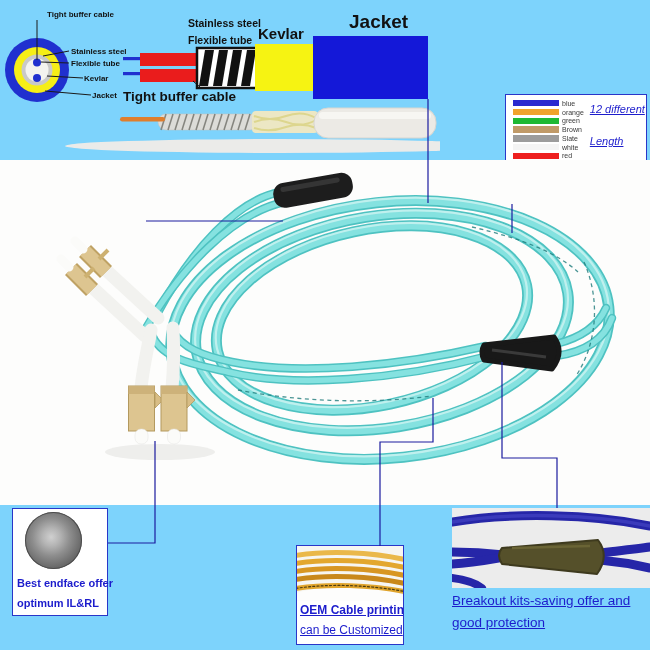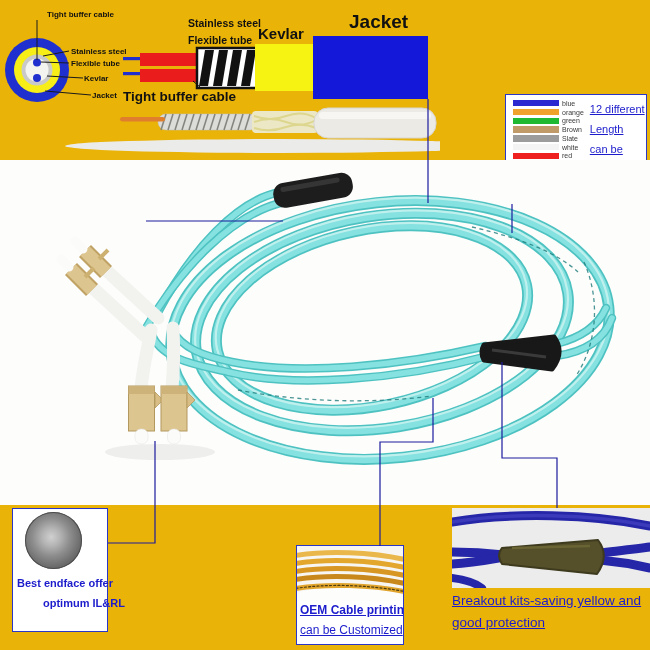--- a/index.html
+++ b/index.html
@@ -1,57 +1,57 @@
 <!DOCTYPE html>
 <html><head>
 <meta charset="utf-8">
 <style>
   html,body{margin:0;padding:0;background:#fff;font-family:"Liberation Sans",sans-serif;}
-  #stage{position:relative;width:650px;height:650px;background:#eab308;overflow:hidden;}
+  #stage{position:relative;width:650px;height:650px;background:#7dd3fc;overflow:hidden;}
   .abs{position:absolute;}
   .bluebox{border:1px solid #2936c8;background:#fff;box-sizing:border-box;}
   .note{color:#1c1ccc;}
   .u{text-decoration:underline;}
   svg{display:block;}
   svg text{font-family:"Liberation Sans",sans-serif;}
 
   
   #top-diagram{position:absolute;left:0;top:0;}
 
   
   #legend-box{left:505px;top:94px;width:142px;height:110px;display:flex;padding:5px 4px 3px 7px;}
   #legend-colors{display:flex;flex-direction:column;gap:2.2px;width:78px;}
   .legend-row{display:flex;align-items:center;height:6.6px;}
   .legend-swatch{width:46px;height:6.4px;flex:0 0 46px;}
   .legend-label{font-size:7px;line-height:7px;color:#3a3a3a;margin-left:3px;white-space:nowrap;}
   #legend-note{margin-left:6px;font-size:11px;color:#1c1ccc;padding-top:3px;}
-  #legend-note div{margin-bottom:8px;text-decoration:underline;white-space:nowrap;}
+  #legend-note div{margin-bottom:20px;text-decoration:underline;white-space:nowrap;font-style:italic;}
 
   
   #length-box{left:6px;top:189px;width:140px;height:33px;}
   .ruler{position:absolute;left:5px;top:2px;width:64px;height:13px;border:2px solid #b9b9b5;border-radius:5px;background:#fcfcfa;}
   .ruler::after{content:"";position:absolute;left:3px;top:0;right:3px;height:7px;
     background:repeating-linear-gradient(90deg,#b9b9b5 0 2px,transparent 2px 8px);}
   #length-text{position:absolute;left:5px;top:17px;font-size:11px;white-space:nowrap;}
 
   
   #main-photo{position:absolute;left:0;top:160px;}
   .co{fill:none;stroke:#4ec2c1;stroke-width:11;stroke-linecap:round;}
   .ci{fill:none;stroke:#85e2e0;stroke-width:7.5;stroke-linecap:round;}
   .ch{fill:none;stroke:#c9f2f0;stroke-width:2.2;stroke-linecap:round;opacity:.85;}
   .sleeve{fill:none;stroke:#f2f2ef;stroke-width:13;stroke-linecap:round;}
   .print{fill:none;stroke:#1e7a7a;stroke-width:1.3;stroke-dasharray:4 3.5;opacity:.8;}
 
   
-  #endface-box{left:12px;top:508px;width:96px;height:124px;}
+  #endface-box{left:12px;top:508px;width:96px;height:108px;}
   #endface-circle{position:absolute;left:12px;top:3px;width:57px;height:57px;border-radius:50%;
     background:radial-gradient(circle at 46% 44%,#d0d0d0 0%,#b4b4b4 20%,#8e8e8e 42%,#6a6a6a 68%,#565656 100%);
     box-shadow:0 0 0 1px #4c4c4c inset;}
   #endface-box .t1{position:absolute;left:4px;top:68px;font-size:11px;font-weight:bold;white-space:nowrap;}
-  #endface-box .t2{position:absolute;left:4px;top:88px;font-size:11px;font-weight:bold;white-space:nowrap;margin-left:26px;}
+  #endface-box .t2{position:absolute;left:4px;top:88px;font-size:11px;font-weight:bold;white-space:nowrap;}
 
   
   #oem-box{left:296px;top:545px;width:108px;height:100px;overflow:hidden;}
   #oem-box .t1{position:absolute;left:3px;top:57px;font-size:12px;font-weight:bold;white-space:nowrap;}
   #oem-box .t2{position:absolute;left:3px;top:77px;font-size:12px;white-space:nowrap;}
 
   
   #breakout-photo{left:452px;top:508px;width:198px;height:80px;overflow:hidden;background:#ececec;}
   #breakout-t1{left:452px;top:593px;font-size:13.5px;white-space:nowrap;}
   #breakout-t2{left:452px;top:615px;font-size:13.5px;white-space:nowrap;text-decoration:underline;}
@@ -318,21 +318,21 @@
         <path d="M0 44 C20 44 35 45 52 47" stroke="#2626a8" stroke-width="9"></path>
         <path d="M0 56 C20 55 35 52 52 49" stroke="#2626a8" stroke-width="9"></path>
         <path d="M148 45 C165 43 185 41 198 39" stroke="#2626a8" stroke-width="9"></path>
         <path d="M148 52 C170 54 185 57 198 60" stroke="#2626a8" stroke-width="9"></path>
         <path d="M0 70 C15 72 25 76 30 80" stroke="#2626a8" stroke-width="8"></path>
       </g>
       <path d="M50 40 Q44 47 50 56 L145 66 Q158 48 146 32 Z" fill="#55502a" stroke="#3e3a1e" stroke-width="2" stroke-linejoin="round"></path>
       <path d="M60 40 L138 38" stroke="#6a6435" stroke-width="2.5" fill="none"></path>
     </svg>
   </div>
-  <div id="breakout-t1" class="abs note u">Breakout kits-saving yellow and</div>
+  <div id="breakout-t1" class="abs note u">Breakout kits-saving offer and</div>
   <div id="breakout-t2" class="abs note u">good protection</div>
 
   <svg id="annotation-overlay" width="650" height="650" viewBox="0 0 650 650">
     <g fill="none" stroke="#1c1c9e" stroke-width="1.2">
       <polyline points="428,99 428,203"></polyline>
       <polyline points="512,204 512,233"></polyline>
       <polyline points="146,221 283,221"></polyline>
       <polyline points="108,543 155,543 155,441"></polyline>
       <polyline points="502,362 502,458 557,458 557,508"></polyline>
       <polyline points="433,398 433,442 380,442 380,546"></polyline>

